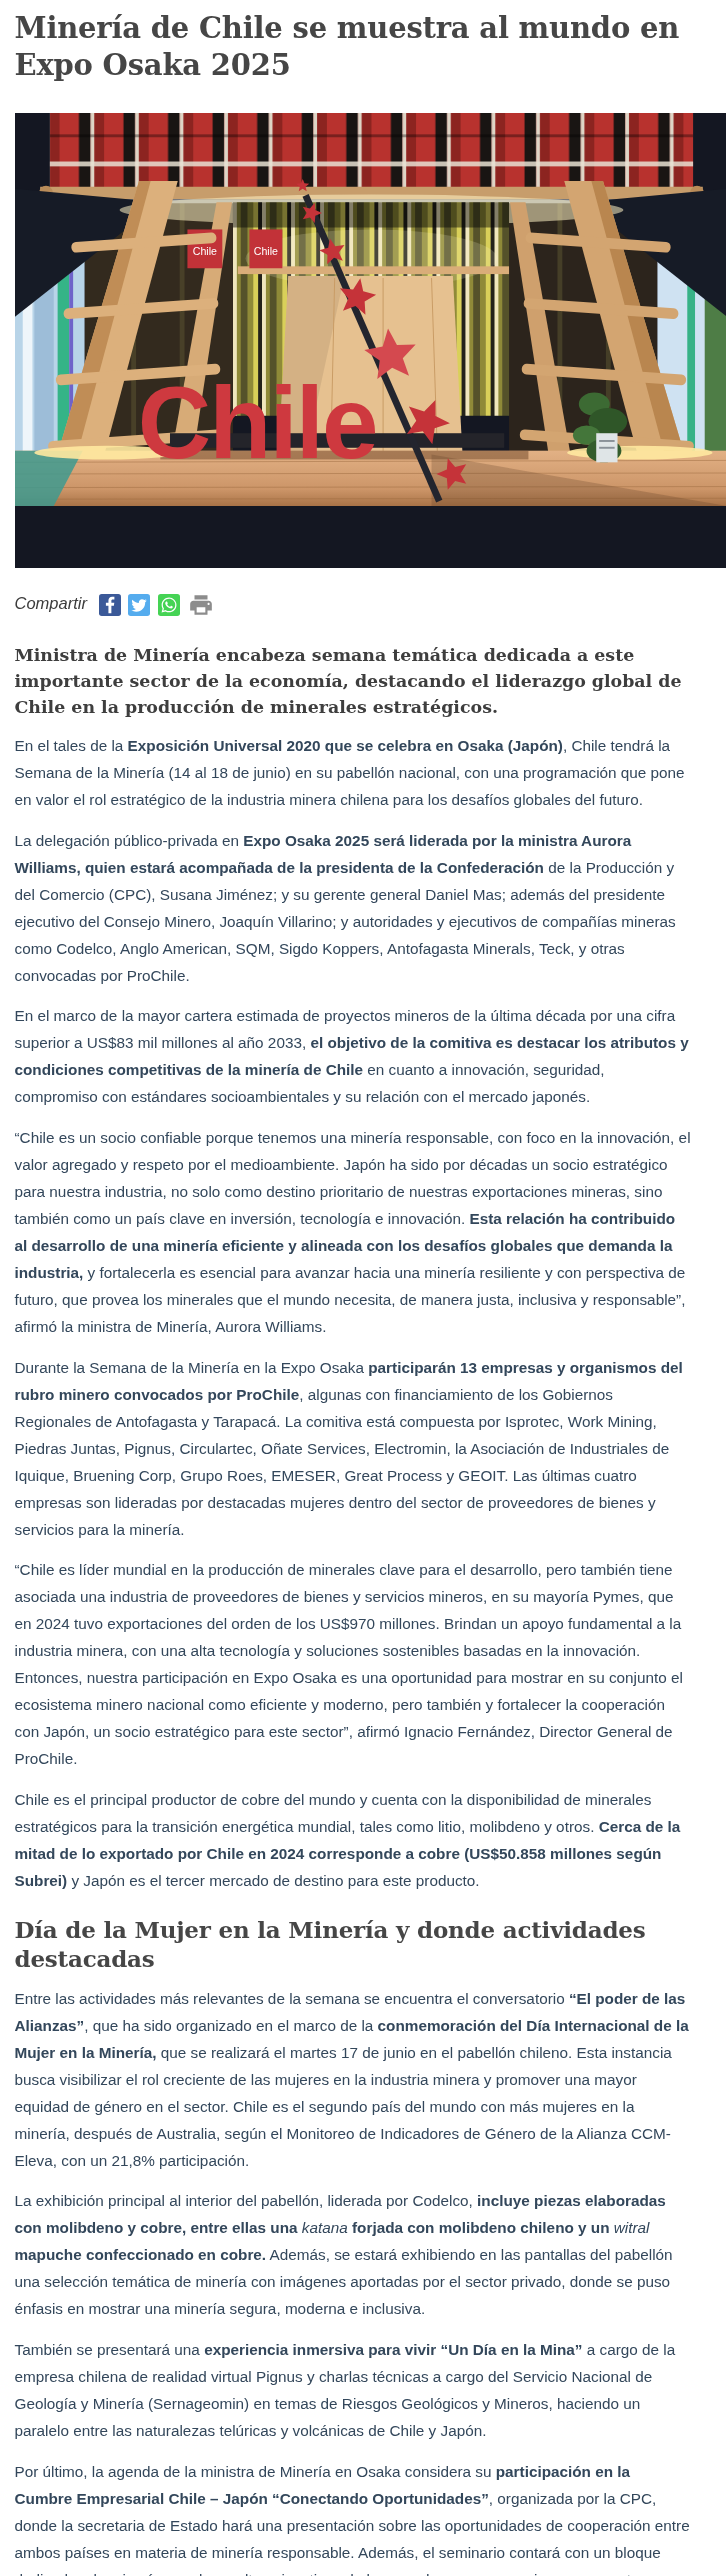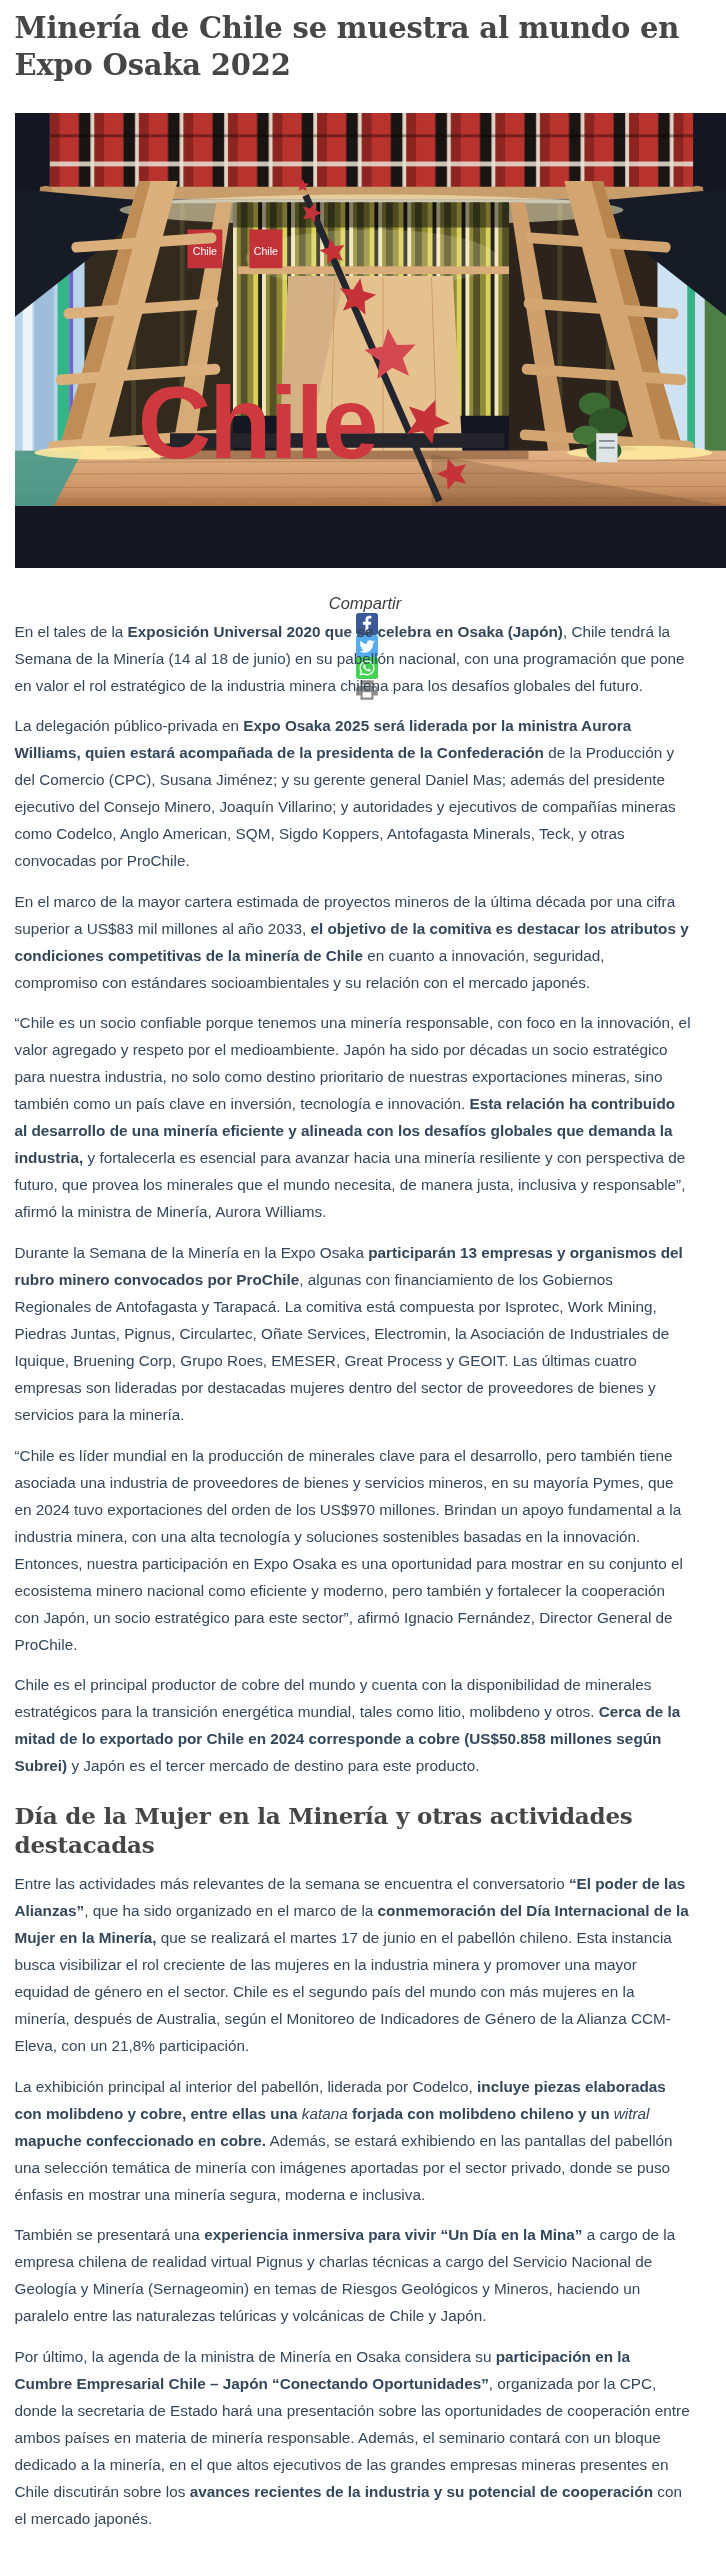--- a/index.html
+++ b/index.html
@@ -2,41 +2,41 @@
 <html lang="es"><head>
 <meta charset="utf-8">
 <style>
   html,body{margin:0;padding:0;background:#ffffff;}
   body{width:727px;overflow-x:hidden;font-family:"Liberation Sans",sans-serif;}
   .page{padding:5.8px 0 23px 14.5px;}
   h1{font-family:"DejaVu Serif",serif;font-weight:700;font-size:29px;line-height:37px;
      color:#464646;margin:3.9px 0 0;width:683px;letter-spacing:-0.2px;}
   .hero{width:712px;height:455px;margin-top:29px;overflow:hidden;background:#141722;}
   .hero svg{display:block;}
-  .share-row{display:flex;align-items:center;margin-top:26px;height:24px;flex-direction:column;}
+  .share-row{display:flex;align-items:flex-start;margin-top:26px;height:24px;}
   .share-label{font-style:italic;font-size:16.5px;color:#3c3c3c;margin-right:11.6px;}
   .share-btn{display:inline-block;width:22px;height:22px;margin-right:7.8px;cursor:pointer;text-decoration:none;}
   .share-btn svg{display:block;}
   .share-btn.print{width:26px;height:26px;margin-top:-1.9px;}
   .lead{font-family:"DejaVu Serif",serif;font-weight:700;font-size:17.4px;line-height:26px;
         color:#3e3e3e;margin:24px 14.5px 12.6px 0;width:683px;}
   .article{width:690px;}
   .article p{margin:0 0 13.6px;font-size:15.3px;line-height:27px;color:#33475b;padding-right:13.6px;}
   .article h2{font-family:"DejaVu Serif",serif;font-weight:700;font-size:23px;line-height:29px;
               color:#464646;margin:21.3px 0 11.6px;letter-spacing:-0.2px;}
   .seg-b{font-weight:700;}
   .seg-i{}
   .seg-bi{font-weight:400;font-style:italic;}
 </style>
 </head>
 <body>
 
 <div class="page">
 
-  <h1>Minería de Chile se muestra al mundo en Expo Osaka 2022</h1>
+  <h1>Minería de Chile se muestra al mundo en Expo Osaka 2025</h1>
 
   <div class="hero">
     <svg viewBox="0 0 735 405" width="712" height="393" preserveAspectRatio="none">
       <defs>
         <pattern id="tex" width="46" height="80" patternUnits="userSpaceOnUse">
           <rect width="46" height="80" fill="#b8322e"></rect>
           <rect x="20" width="12" height="80" fill="#191513"></rect>
           <rect x="32" width="4" height="80" fill="#ded5c6"></rect>
           <rect x="36" width="10" height="80" fill="#8c2420"></rect>
         </pattern>
@@ -186,30 +186,31 @@
       </svg>
     </a>
 
     <a class="share-btn print">
       <svg viewBox="0 0 24 24" width="26" height="26">
         <path d="M18 3H6v4h12V3zm1 5H5c-1.66 0-3 1.34-3 3v6h4v4h12v-4h4v-6c0-1.66-1.34-3-3-3zm-3 11H8v-5h8v5zm3-7c-.55 0-1-.45-1-1s.45-1 1-1 1 .45 1 1-.45 1-1 1z" fill="#8c8c8c"></path>
       </svg>
     </a>
   </div>
 
+  <p class="lead">Ministra de Minería encabeza semana temática dedicada a este importante sector de la economía, destacando el liderazgo global de Chile en la producción de minerales estratégicos.</p>
 
   <div class="article">
       <p><span class="seg-n">En el tales de la </span><span class="seg-b">Exposición Universal 2020 que se celebra en Osaka (Japón)</span><span class="seg-n">, Chile tendrá la Semana de la Minería (14 al 18 de junio) en su pabellón nacional, con una programación que pone en valor el rol estratégico de la industria minera chilena para los desafíos globales del futuro.</span></p>
       <p><span class="seg-n">La delegación público-privada en </span><span class="seg-b">Expo Osaka 2025 será liderada por la ministra Aurora Williams, quien estará acompañada de la presidenta de la Confederación</span><span class="seg-n"> de la Producción y del Comercio (CPC), Susana Jiménez; y su gerente general Daniel Mas; además del presidente ejecutivo del Consejo Minero, Joaquín Villarino; y autoridades y ejecutivos de compañías mineras como Codelco, </span><span class="seg-i">Anglo American</span><span class="seg-n">, SQM, </span><span class="seg-i">Sigdo Koppers</span><span class="seg-n">, </span><span class="seg-i">Antofagasta Minerals</span><span class="seg-n">, </span><span class="seg-i">Teck</span><span class="seg-n">, y otras convocadas por ProChile.</span></p>
       <p><span class="seg-n">En el marco de la mayor cartera estimada de proyectos mineros de la última década por una cifra superior a US$83 mil millones al año 2033, </span><span class="seg-b">el objetivo de la comitiva es destacar los atributos y condiciones competitivas de la minería de Chile</span><span class="seg-n"> en cuanto a innovación, seguridad, compromiso con estándares socioambientales y su relación con el mercado japonés.</span></p>
       <p><span class="seg-n">“Chile es un socio confiable porque tenemos una minería responsable, con foco en la innovación, el valor agregado y respeto por el medioambiente. Japón ha sido por décadas un socio estratégico para nuestra industria, no solo como destino prioritario de nuestras exportaciones mineras, sino también como un país clave en inversión, tecnología e innovación. </span><span class="seg-b">Esta relación ha contribuido al desarrollo de una minería eficiente y alineada con los desafíos globales que demanda la industria,</span><span class="seg-n"> y fortalecerla es esencial para avanzar hacia una minería resiliente y con perspectiva de futuro, que provea los minerales que el mundo necesita, de manera justa, inclusiva y responsable”, afirmó la ministra de Minería, Aurora Williams.</span></p>
       <p><span class="seg-n">Durante la Semana de la Minería en la Expo Osaka </span><span class="seg-b">participarán 13 empresas y organismos del rubro minero convocados por ProChile</span><span class="seg-n">, algunas con financiamiento de los Gobiernos Regionales de Antofagasta y Tarapacá. La comitiva está compuesta por </span><span class="seg-i">Isprotec, Work Mining</span><span class="seg-n">, Piedras Juntas, </span><span class="seg-i">Pignus, Circulartec, Oñate Services, Electromin</span><span class="seg-n">, la Asociación de Industriales de Iquique, </span><span class="seg-i">Bruening Corp</span><span class="seg-n">, Grupo Roes, EMESER, </span><span class="seg-i">Great Process</span><span class="seg-n"> y GEOIT. Las últimas cuatro empresas son lideradas por destacadas mujeres dentro del sector de proveedores de bienes y servicios para la minería.</span></p>
       <p><span class="seg-n">“Chile es líder mundial en la producción de minerales clave para el desarrollo, pero también tiene asociada una industria de proveedores de bienes y servicios mineros, en su mayoría Pymes, que en 2024 tuvo exportaciones del orden de los US$970 millones. Brindan un apoyo fundamental a la industria minera, con una alta tecnología y soluciones sostenibles basadas en la innovación. Entonces, nuestra participación en Expo Osaka es una oportunidad para mostrar en su conjunto el ecosistema minero nacional como eficiente y moderno, pero también y fortalecer la cooperación con Japón, un socio estratégico para este sector”, afirmó Ignacio Fernández, Director General de ProChile.</span></p>
       <p><span class="seg-n">Chile es el principal productor de cobre del mundo y cuenta con la disponibilidad de minerales estratégicos para la transición energética mundial, tales como litio, molibdeno y otros. </span><span class="seg-b">Cerca de la mitad de lo exportado por Chile en 2024 corresponde a cobre (US$50.858 millones según Subrei)</span><span class="seg-n"> y Japón es el tercer mercado de destino para este producto.</span></p>
-      <h2>Día de la Mujer en la Minería y otras actividades destacadas</h2>
+      <h2>Día de la Mujer en la Minería y donde actividades destacadas</h2>
       <p><span class="seg-n">Entre las actividades más relevantes de la semana se encuentra el conversatorio </span><span class="seg-b">“El poder de las Alianzas”</span><span class="seg-n">, que ha sido organizado en el marco de la </span><span class="seg-b">conmemoración del Día Internacional de la Mujer en la Minería,</span><span class="seg-n"> que se realizará el martes 17 de junio en el pabellón chileno. Esta instancia busca visibilizar el rol creciente de las mujeres en la industria minera y promover una mayor equidad de género en el sector. Chile es el segundo país del mundo con más mujeres en la minería, después de Australia, según el Monitoreo de Indicadores de Género de la Alianza CCM-Eleva, con un 21,8% participación.</span></p>
       <p><span class="seg-n">La exhibición principal al interior del pabellón, liderada por Codelco, </span><span class="seg-b">incluye piezas elaboradas con molibdeno y cobre, entre ellas una </span><span class="seg-bi">katana</span><span class="seg-b"> forjada con molibdeno chileno y un </span><span class="seg-bi">witral</span><span class="seg-b"> mapuche confeccionado en cobre.</span><span class="seg-n"> Además, se estará exhibiendo en las pantallas del pabellón una selección temática de minería con imágenes aportadas por el sector privado, donde se puso énfasis en mostrar una minería segura, moderna e inclusiva.</span></p>
       <p><span class="seg-n">También se presentará una </span><span class="seg-b">experiencia inmersiva para vivir “Un Día en la Mina”</span><span class="seg-n"> a cargo de la empresa chilena de realidad virtual Pignus y charlas técnicas a cargo del Servicio Nacional de Geología y Minería (Sernageomin) en temas de Riesgos Geológicos y Mineros, haciendo un paralelo entre las naturalezas telúricas y volcánicas de Chile y Japón.</span></p>
       <p><span class="seg-n">Por último, la agenda de la ministra de Minería en Osaka considera su </span><span class="seg-b">participación en la Cumbre Empresarial Chile – Japón “Conectando Oportunidades”</span><span class="seg-n">, organizada por la CPC, donde la secretaria de Estado hará una presentación sobre las oportunidades de cooperación entre ambos países en materia de minería responsable. Además, el seminario contará con un bloque dedicado a la minería, en el que altos ejecutivos de las grandes empresas mineras presentes en Chile discutirán sobre los </span><span class="seg-b">avances recientes de la industria y su potencial de cooperación</span><span class="seg-n"> con el mercado japonés.</span></p>
     </div>
 
 </div>
 
 
 </body></html>

